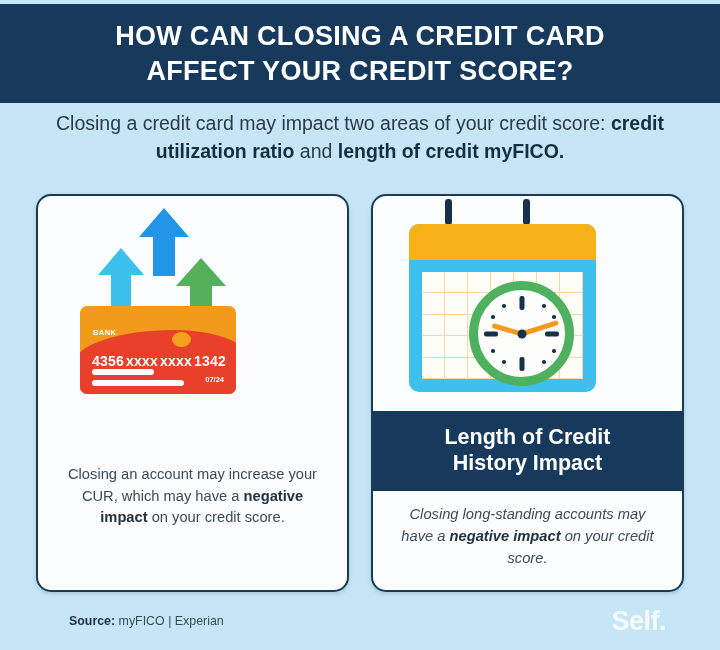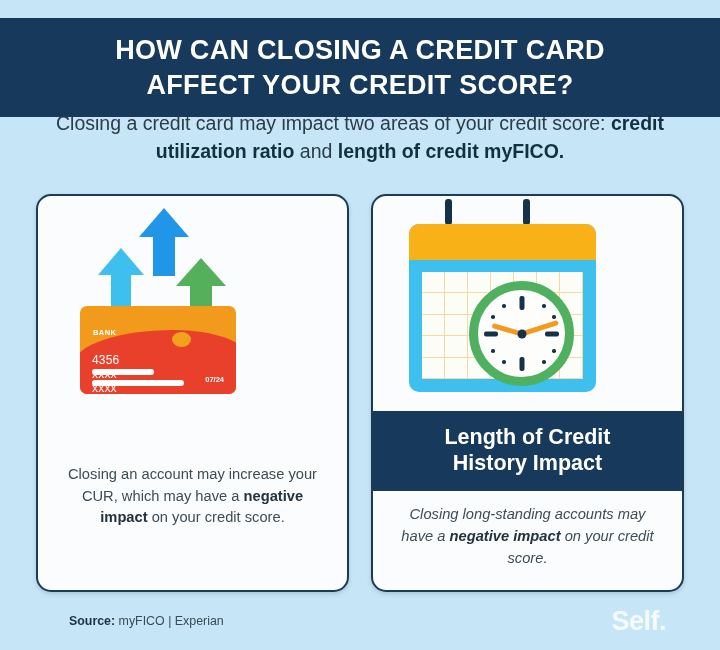--- a/index.html
+++ b/index.html
@@ -19,21 +19,21 @@
     width: 720px;
     height: 650px;
     background: #c6e6f7;
     box-sizing: border-box;
   }
 
   
   .header {
     position: absolute;
     left: 0;
-    top: 18px;
+    top: 4px;
     width: 720px;
     height: 99px;
     background: #173a5c;
     display: flex;
     align-items: center;
     justify-content: center;
   }
   .header-title {
     color: #ffffff;
     font-size: 27px;
@@ -158,24 +158,23 @@
     letter-spacing: 0.4px;
   }
   .cc-number {
     position: absolute;
     left: 12px;
     top: 47px;
     width: 134px;
     display: flex;
     justify-content: space-between;
     color: #ffffff;
-    font-size: 12px;
-    font-weight: normal;
+    font-size: 14px;
+    font-weight: bold;
     letter-spacing: 0.2px;
-    flex-direction: column;
   }
   .cc-stripe {
     position: absolute;
     background: #ffffff;
     height: 6px;
     border-radius: 3px;
   }
   .cc-exp {
     position: absolute;
     right: 12px;

